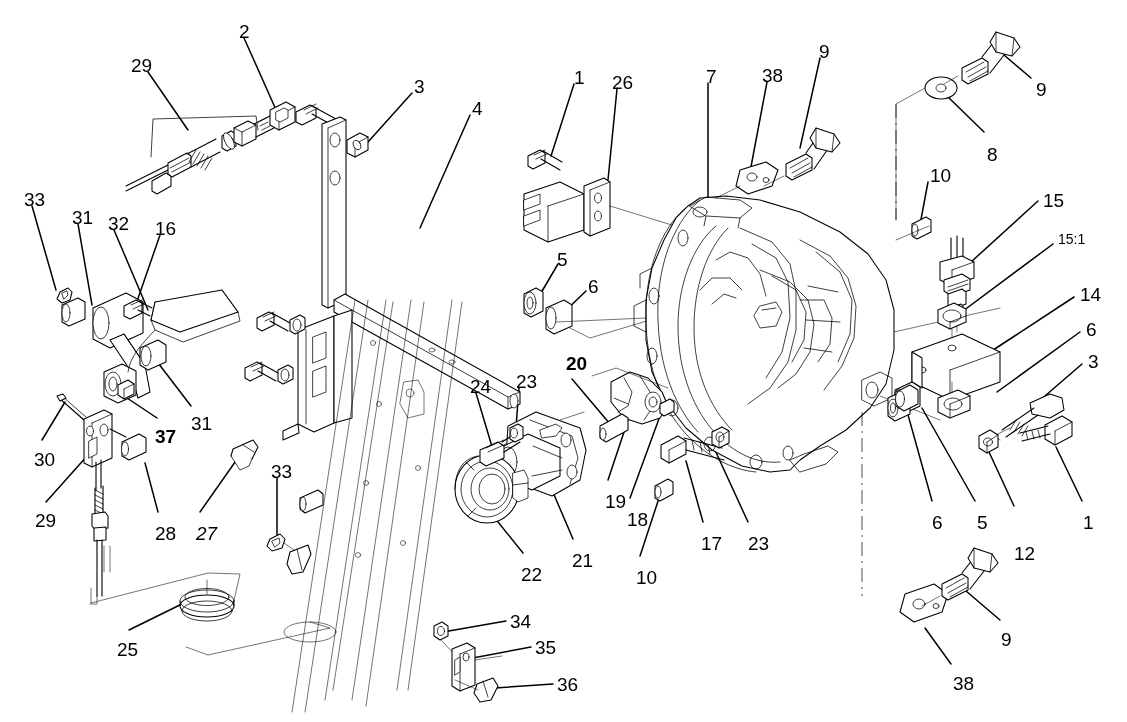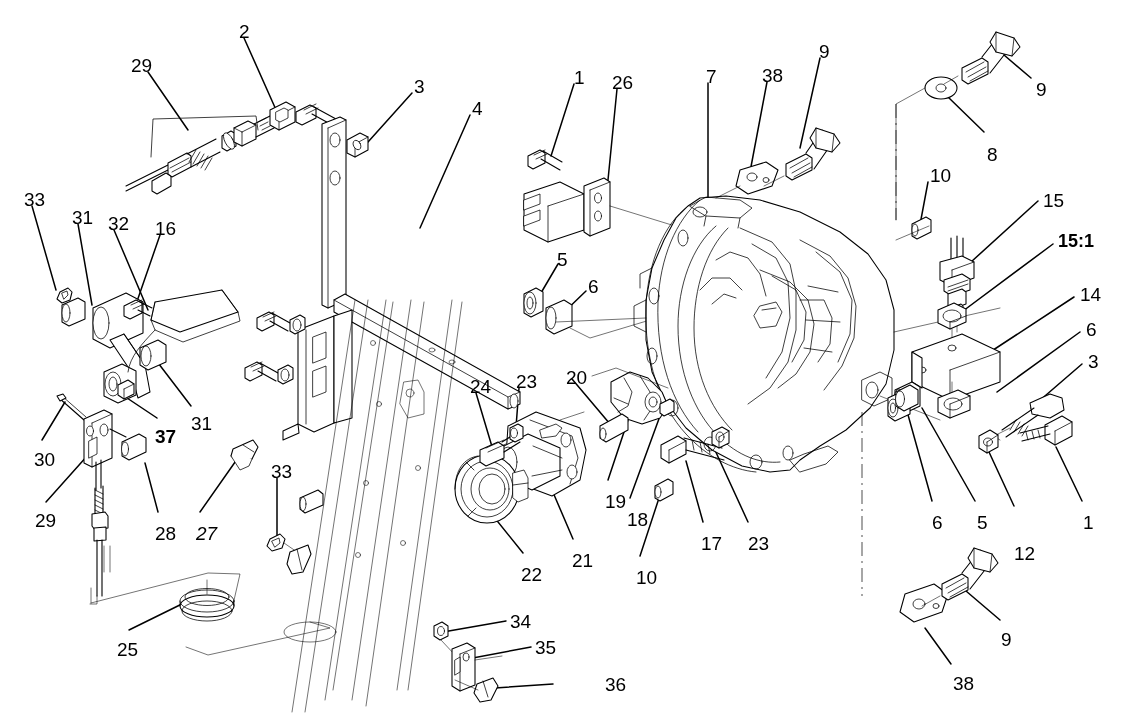--- a/index.html
+++ b/index.html
@@ -16,21 +16,21 @@
     position:absolute;
     font-family:"Liberation Sans",sans-serif;
     font-size:19px;
     font-weight:400;
     color:#000000;
     line-height:1;
     white-space:nowrap;
     letter-spacing:0px;
     user-select:none;
   }
-  .callout.sub{font-size:18px;font-weight:bold;}
+  .callout.sub{font-size:14px;}
 </style>
 </head>
 <body>
 
 <div id="sheet">
 
   <svg id="art" viewBox="0 0 1127 722" xmlns="http://www.w3.org/2000/svg">
     <defs>
       <style>
         .ln{fill:none;stroke:#000;stroke-width:1.1;stroke-linecap:round;stroke-linejoin:round;}
@@ -611,21 +611,21 @@
       <div class="callout sub" style="left: 1058px; top: 232px;">15:1</div>
       <div class="callout" style="left: 1080px; top: 285px;">14</div>
       <div class="callout" style="left: 1086px; top: 320px;">6</div>
       <div class="callout" style="left: 1088px; top: 352px;">3</div>
       <div class="callout" style="left: 24px; top: 190px;">33</div>
       <div class="callout" style="left: 72px; top: 208px;">31</div>
       <div class="callout" style="left: 108px; top: 214px;">32</div>
       <div class="callout" style="left: 155px; top: 219px;">16</div>
       <div class="callout" style="left: 557px; top: 250px;">5</div>
       <div class="callout" style="left: 588px; top: 277px;">6</div>
-      <div class="callout" style="left: 566px; top: 368px;">20</div>
+      <div class="callout" style="left: 566px; top: 354px; font-weight: bold;">20</div>
       <div class="callout" style="left: 470px; top: 377px;">24</div>
       <div class="callout" style="left: 516px; top: 372px;">23</div>
       <div class="callout" style="left: 605px; top: 492px;">19</div>
       <div class="callout" style="left: 627px; top: 510px;">18</div>
       <div class="callout" style="left: 636px; top: 568px;">10</div>
       <div class="callout" style="left: 701px; top: 534px;">17</div>
       <div class="callout" style="left: 748px; top: 534px;">23</div>
       <div class="callout" style="left: 932px; top: 513px;">6</div>
       <div class="callout" style="left: 977px; top: 513px;">5</div>
       <div class="callout" style="left: 1014px; top: 544px;">12</div>
@@ -635,18 +635,18 @@
       <div class="callout" style="left: 155px; top: 427px; font-weight: bold;">37</div>
       <div class="callout" style="left: 191px; top: 414px;">31</div>
       <div class="callout" style="left: 155px; top: 524px;">28</div>
       <div class="callout" style="left: 196px; top: 524px; font-style: italic;">27</div>
       <div class="callout" style="left: 271px; top: 462px;">33</div>
       <div class="callout" style="left: 117px; top: 640px;">25</div>
       <div class="callout" style="left: 521px; top: 565px;">22</div>
       <div class="callout" style="left: 572px; top: 551px;">21</div>
       <div class="callout" style="left: 510px; top: 612px;">34</div>
       <div class="callout" style="left: 535px; top: 638px;">35</div>
-      <div class="callout" style="left: 557px; top: 675px; margin-left: 48px;">36</div>
+      <div class="callout" style="left: 557px; top: 675px;">36</div>
       <div class="callout" style="left: 1001px; top: 630px;">9</div>
       <div class="callout" style="left: 953px; top: 674px;">38</div>
     </div>
 
 </div>
 
 </body></html>

